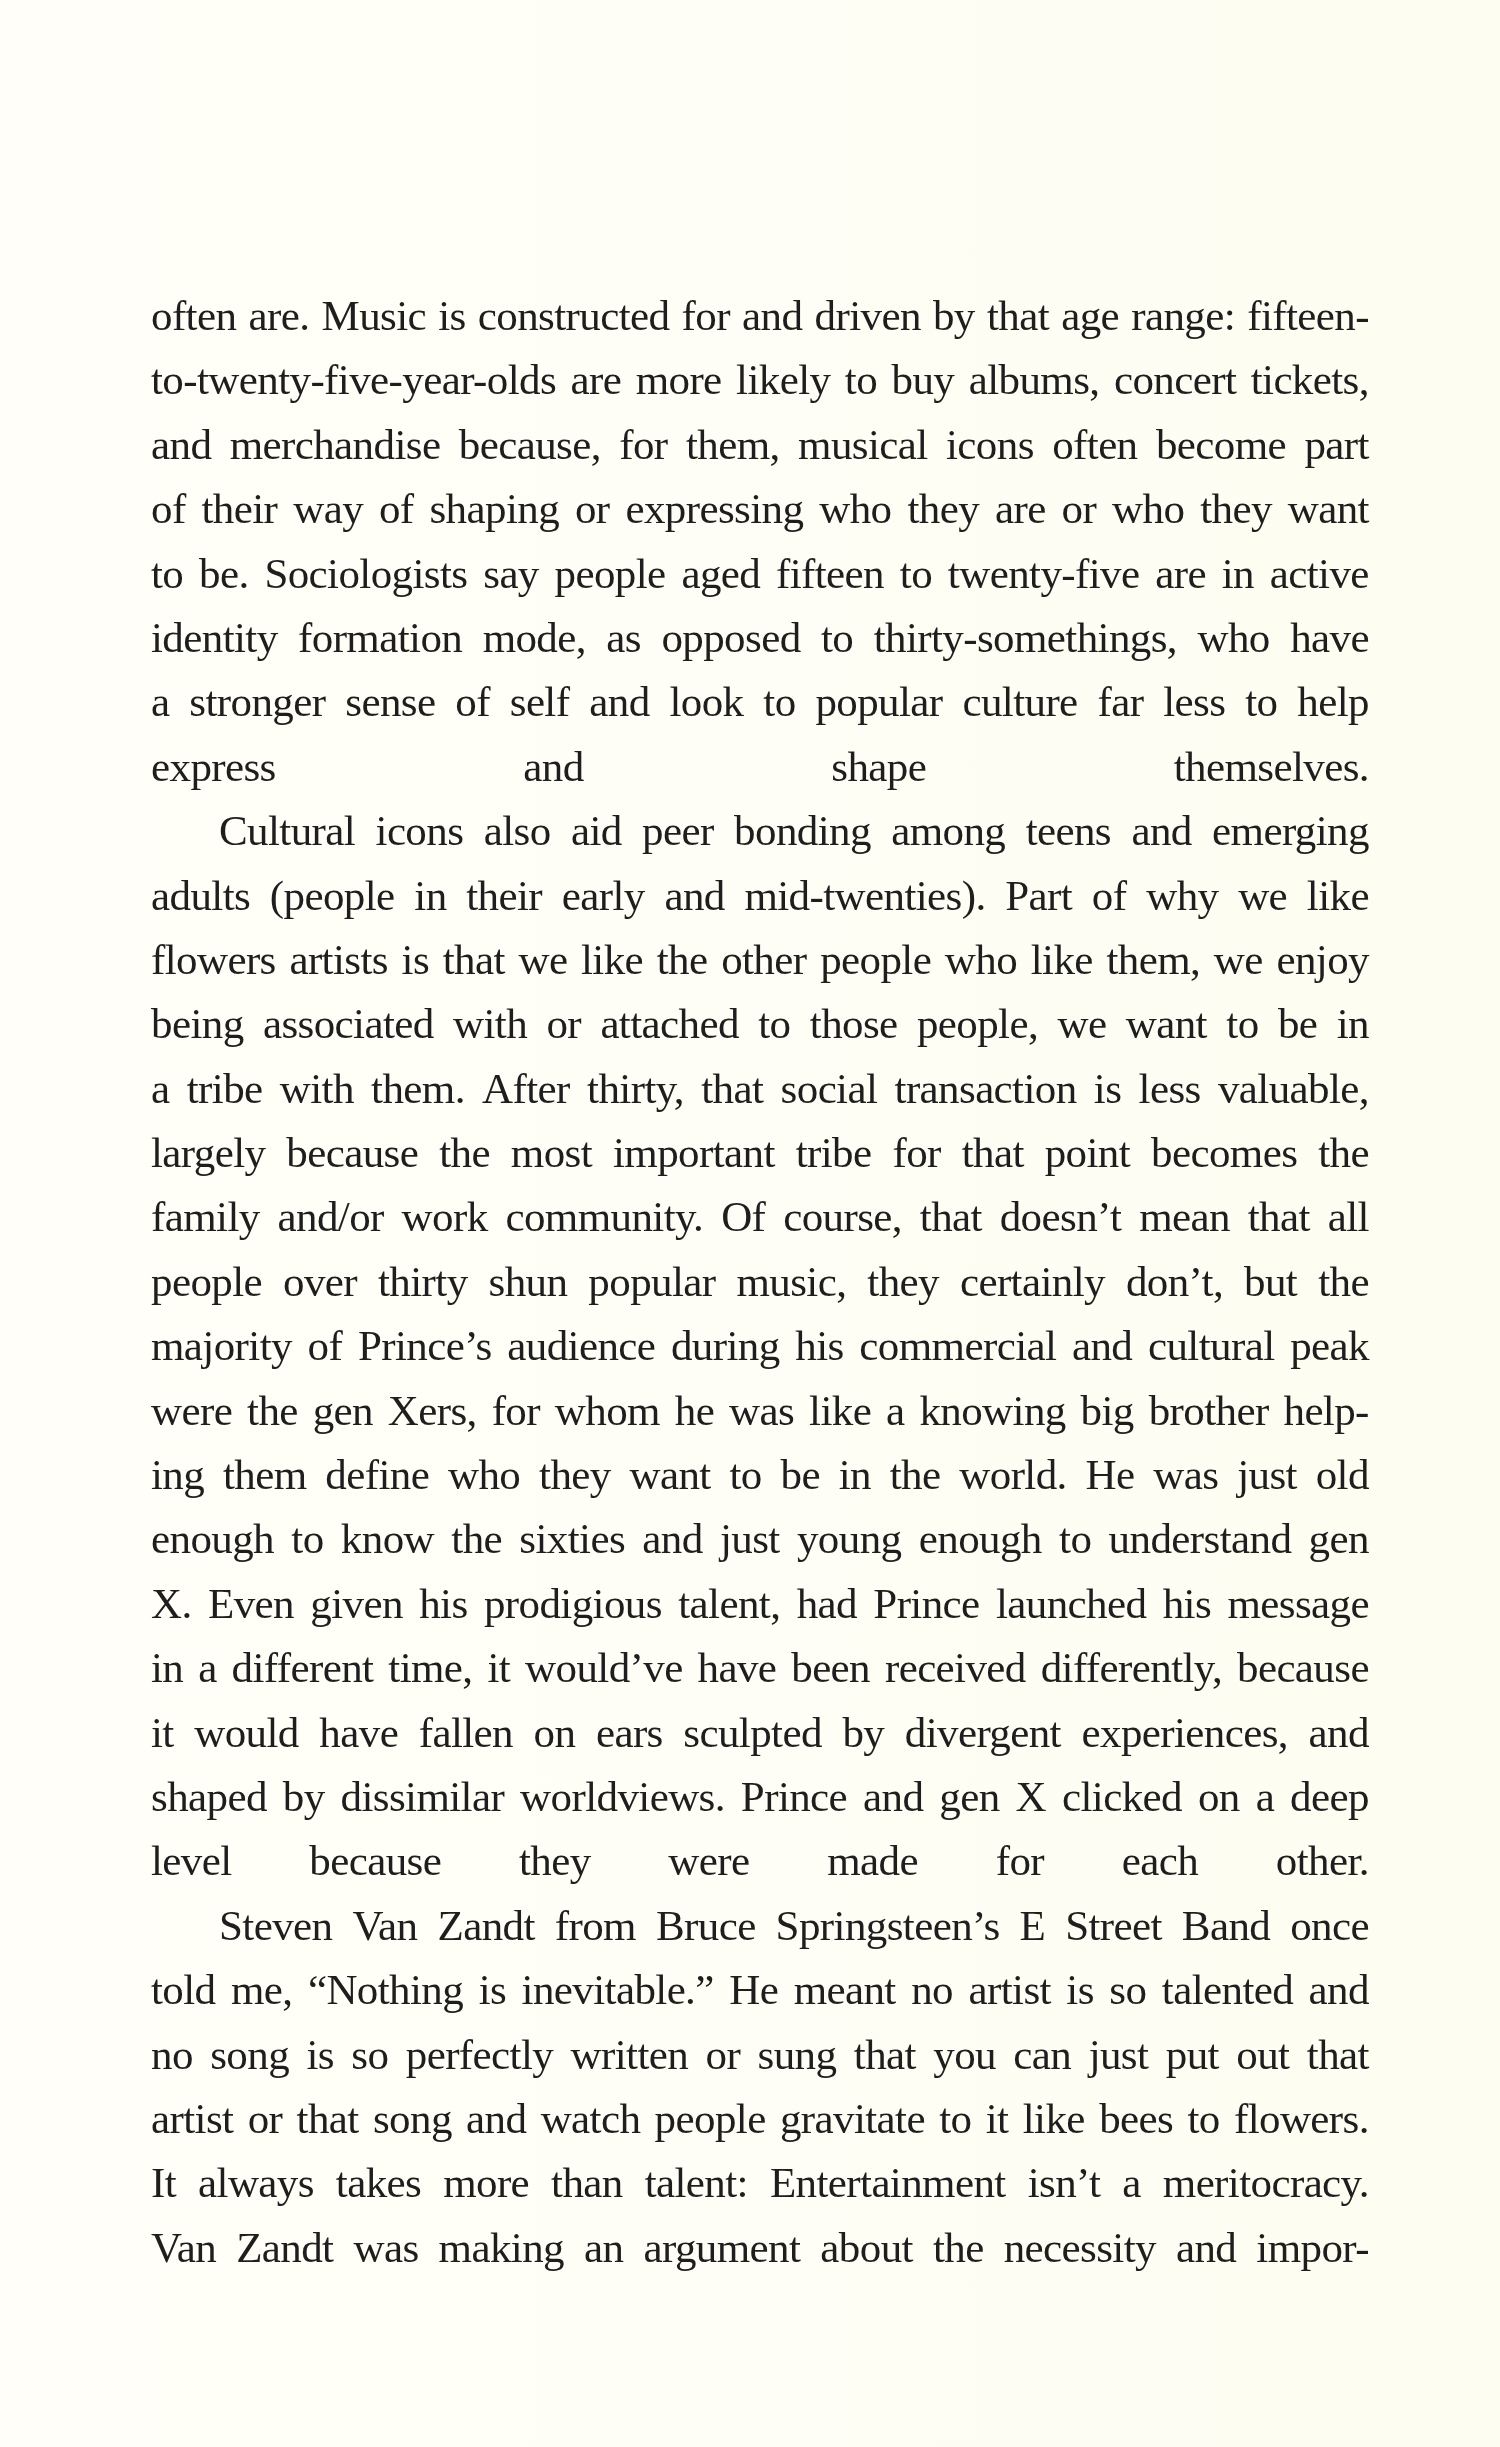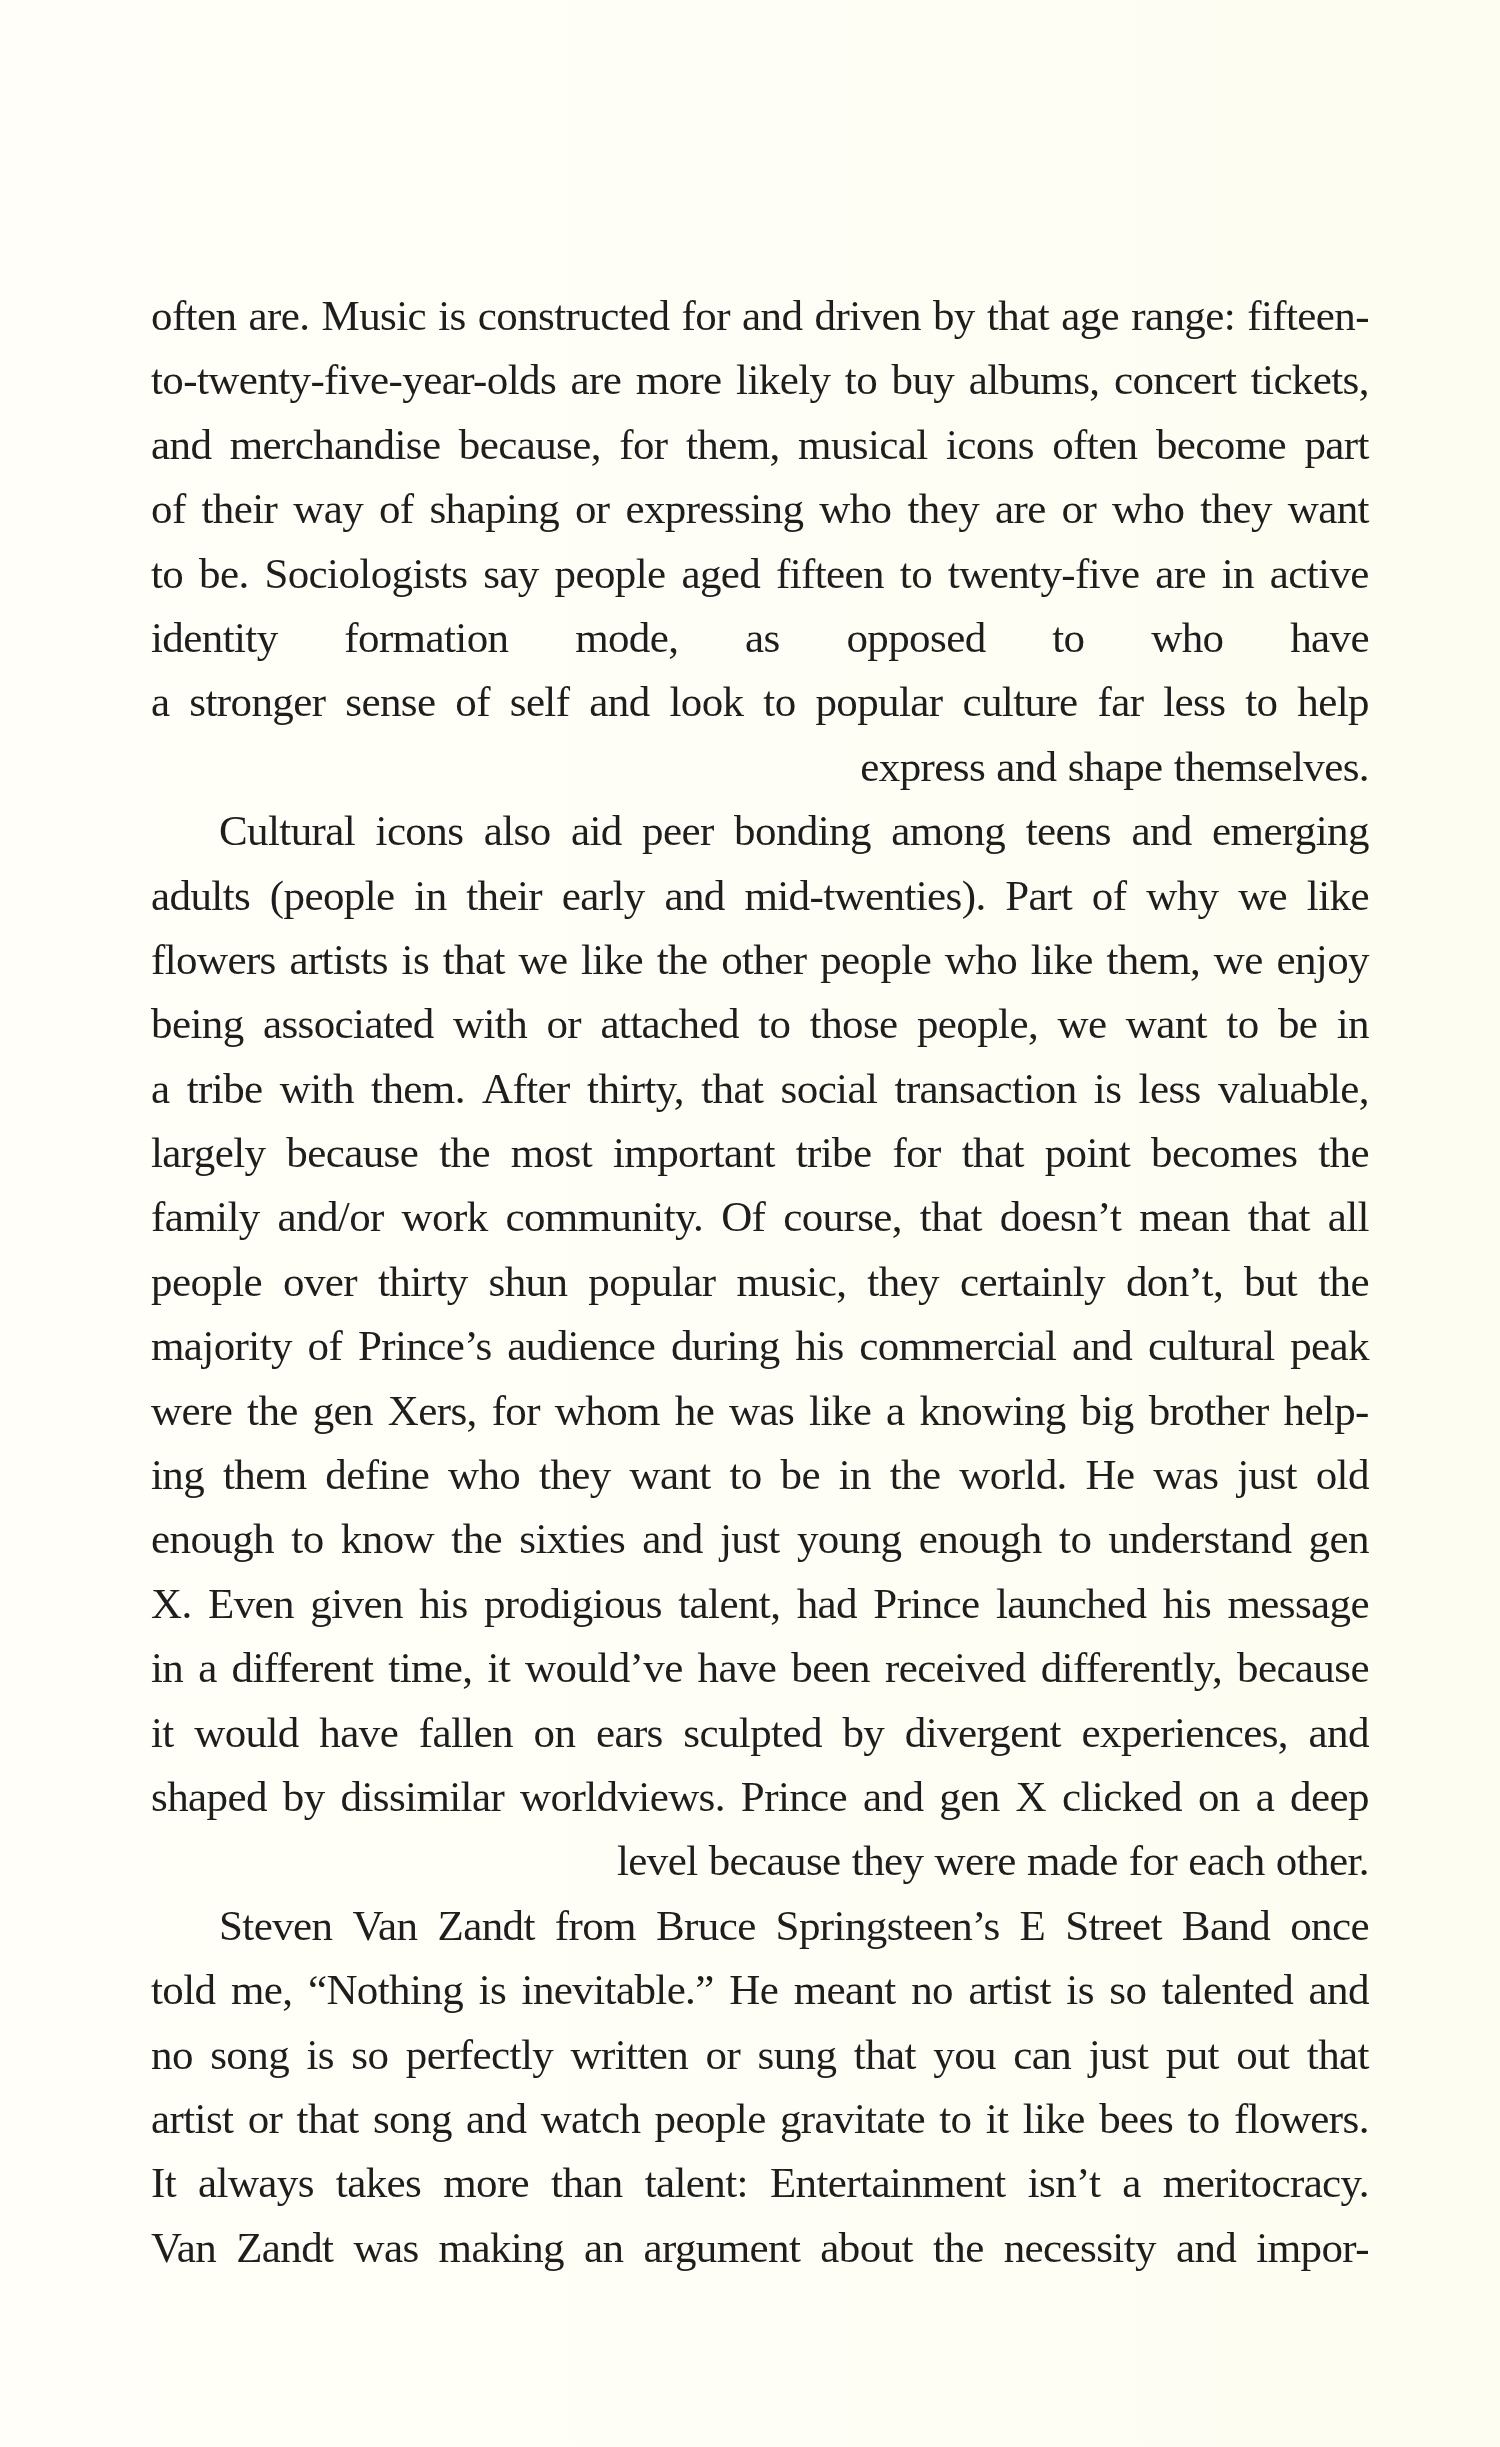--- a/index.html
+++ b/index.html
@@ -65,21 +65,21 @@
       font-size: 43px;
       line-height: 64.4px;
       height: 64.4px;
       white-space: nowrap;
       color: #1e1e1e;
       letter-spacing: -0.6px;
       display: flex;
       justify-content: space-between;
     }
     .line.last {
-      justify-content: flex-end;
+      justify-content: space-between;
       gap: 0.26em;
     }
     .line.indent {
       padding-left: 68px;
     }
     .line span.w {
       display: inline-block;
     }
   </style>
 </head>
@@ -157,20 +157,21 @@
           <span class="w">in</span>
           <span class="w">active</span>
         </div>
         <div class="line">
           <span class="w">identity</span>
           <span class="w">formation</span>
           <span class="w">mode,</span>
           <span class="w">as</span>
           <span class="w">opposed</span>
           <span class="w">to</span>
+          <span class="w">thirty-somethings,</span>
           <span class="w">who</span>
           <span class="w">have</span>
         </div>
         <div class="line">
           <span class="w">a</span>
           <span class="w">stronger</span>
           <span class="w">sense</span>
           <span class="w">of</span>
           <span class="w">self</span>
           <span class="w">and</span>

